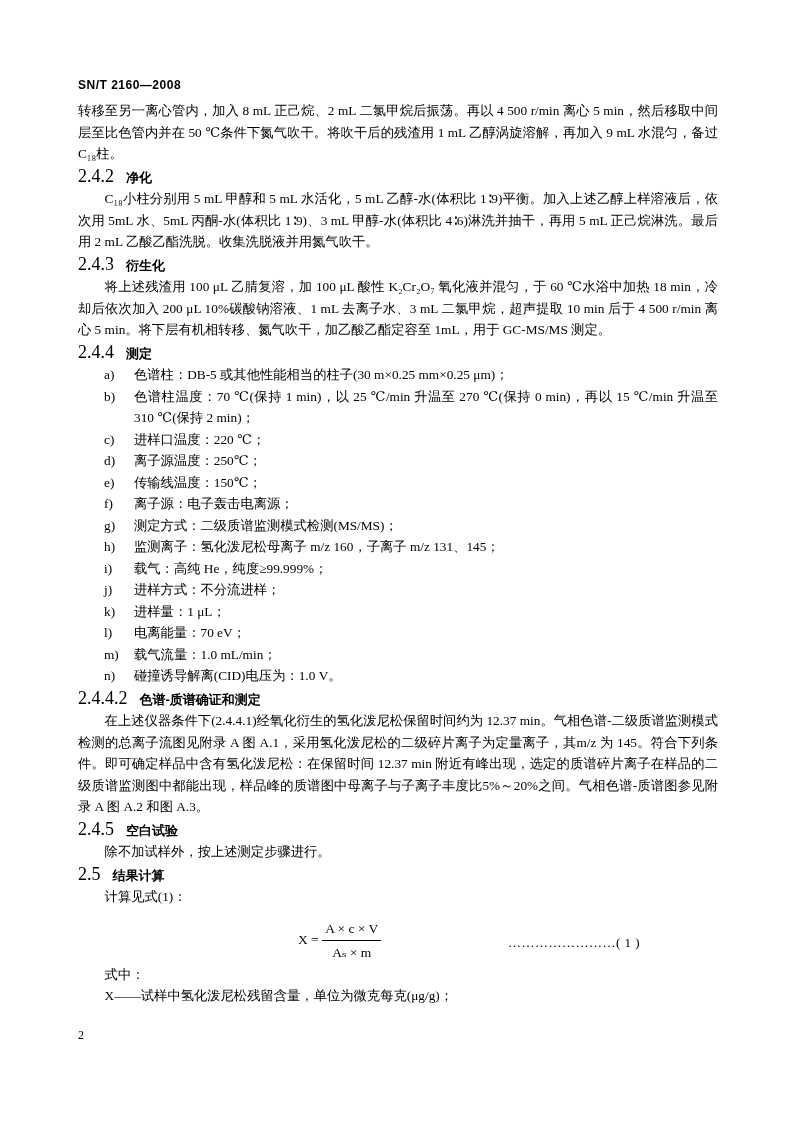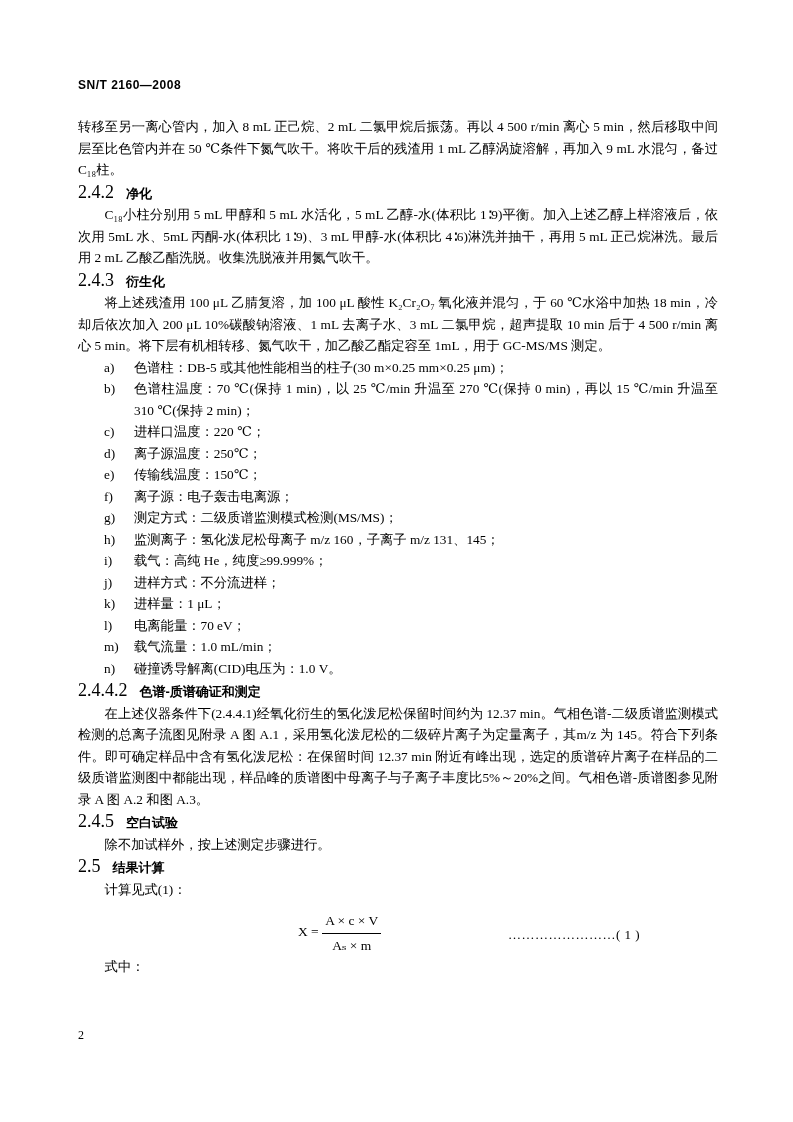--- a/index.html
+++ b/index.html
@@ -28,21 +28,21 @@
     left: 78px;
     top: 78px;
     font-size: 12px;
     letter-spacing: 0.5px;
     font-family: "Liberation Sans", "DejaVu Sans", sans-serif;
     font-weight: bold;
   }
   .content {
     position: absolute;
     left: 78px;
-    top: 116px;
+    top: 100px;
     width: 640px;
     font-size: 13.3px;
     line-height: 21.5px;
     text-align: justify;
   }
   p {
     margin: 0;
     text-align: justify;
     text-justify: inter-ideograph;
   }
@@ -138,20 +138,23 @@
     <div class="sec">
       <span class="num">2.4.2</span><span class="title">净化</span>
     </div>
     <p class="indent2">C₁₈小柱分别用 5 mL 甲醇和 5 mL 水活化，5 mL 乙醇-水(体积比 1∶9)平衡。加入上述乙醇上样溶液后，依次用 5mL 水、5mL 丙酮-水(体积比 1∶9)、3 mL 甲醇-水(体积比 4∶6)淋洗并抽干，再用 5 mL 正己烷淋洗。最后用 2 mL 乙酸乙酯洗脱。收集洗脱液并用氮气吹干。</p>
 
     <div class="sec">
       <span class="num">2.4.3</span><span class="title">衍生化</span>
     </div>
     <p class="indent2">将上述残渣用 100 μL 乙腈复溶，加 100 μL 酸性 K₂Cr₂O₇ 氧化液并混匀，于 60 ℃水浴中加热 18 min，冷却后依次加入 200 μL 10%碳酸钠溶液、1 mL 去离子水、3 mL 二氯甲烷，超声提取 10 min 后于 4 500 r/min 离心 5 min。将下层有机相转移、氮气吹干，加乙酸乙酯定容至 1mL，用于 GC-MS/MS 测定。</p>
 
+    <div class="sec">
+      <span class="num">2.4.4</span><span class="title">测定</span>
+    </div>
 
 
     <ul class="list">
       <li><span class="marker">a)</span><span>色谱柱：DB-5 或其他性能相当的柱子(30 m×0.25 mm×0.25 μm)；</span></li>
       <li><span class="marker">b)</span><span>色谱柱温度：70 ℃(保持 1 min)，以 25 ℃/min 升温至 270 ℃(保持 0 min)，再以 15 ℃/min 升温至 310 ℃(保持 2 min)；</span></li>
       <li><span class="marker">c)</span><span>进样口温度：220 ℃；</span></li>
       <li><span class="marker">d)</span><span>离子源温度：250℃；</span></li>
       <li><span class="marker">e)</span><span>传输线温度：150℃；</span></li>
       <li><span class="marker">f)</span><span>离子源：电子轰击电离源；</span></li>
       <li><span class="marker">g)</span><span>测定方式：二级质谱监测模式检测(MS/MS)；</span></li>
@@ -186,18 +189,19 @@
           <span class="top">A × c × V</span>
           <span class="bot">Aₛ × m</span>
         </span>
       </div>
       <div class="eqnum">
         <span>……………………</span><span>( 1 )</span>
       </div>
     </div>
 
     <p class="indent2">式中：</p>
+    <p class="indent2">X——试样中氢化泼尼松残留含量，单位为微克每克(μg/g)；</p>
 
   </div>
 
   <div class="footer-num">2</div>
 
 </div>
 
 </body></html>

